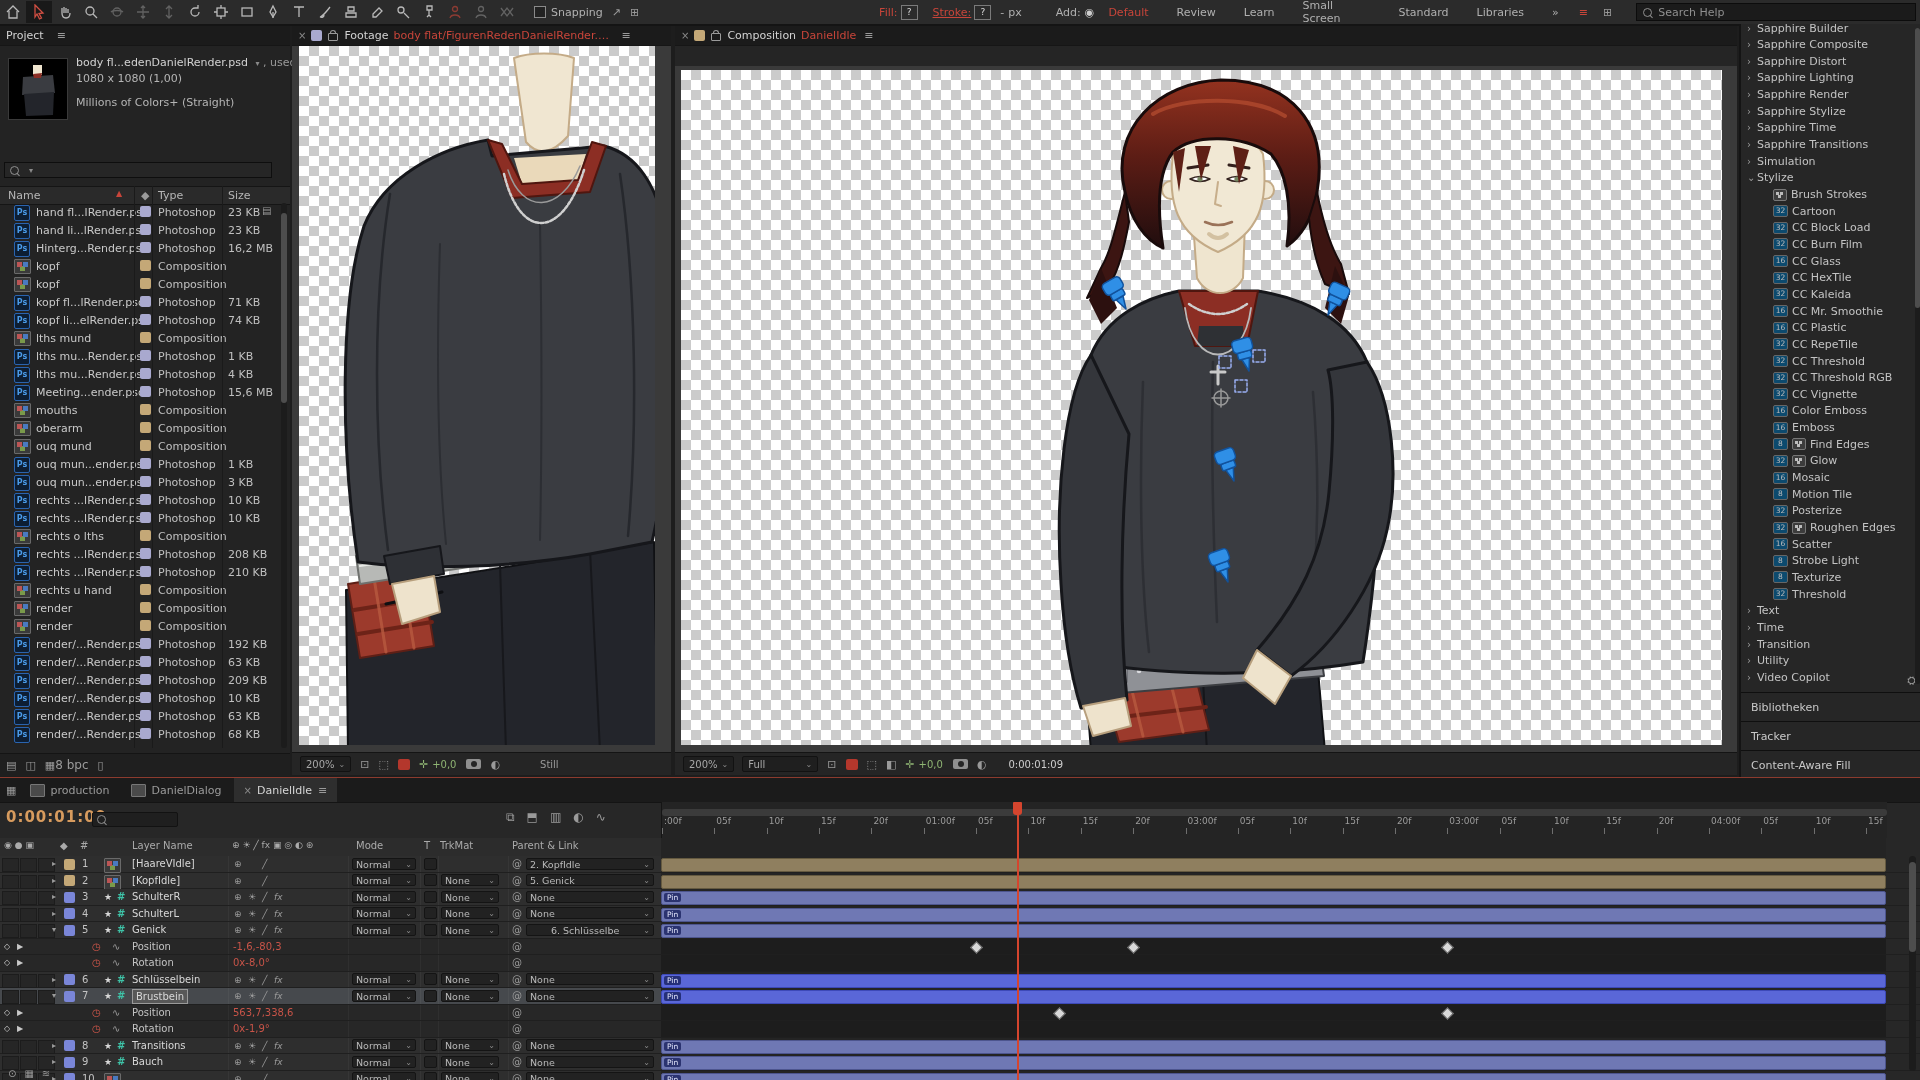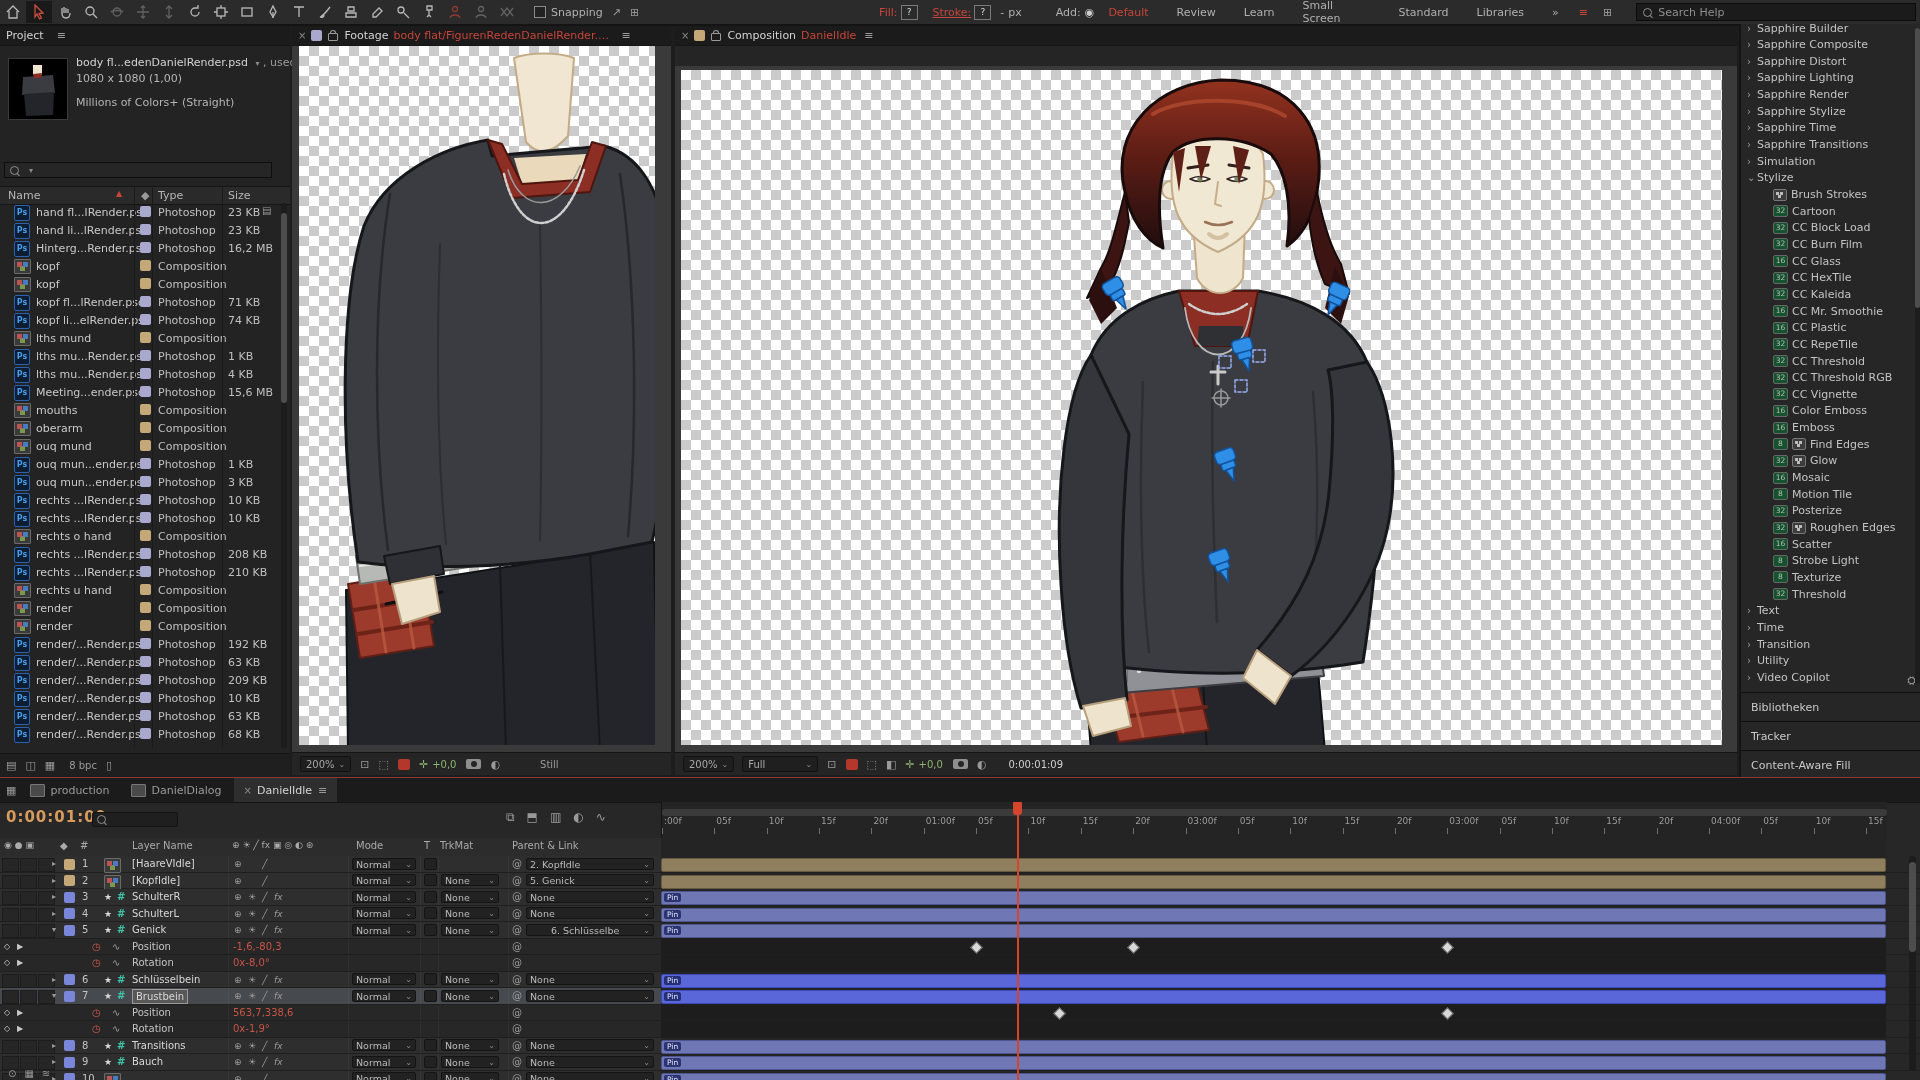--- a/index.html
+++ b/index.html
@@ -48,21 +48,21 @@
   .prj-type{position:absolute;left:158px;color:#c0c0c0;}
   .prj-size{position:absolute;left:228px;color:#c0c0c0;}
   .ps-ico{position:absolute;left:14px;top:2px;width:14px;height:14px;background:#0d1e33;border:1px solid #2a64b0;color:#4a9be8;font-size:8px;font-weight:bold;text-align:center;line-height:13px;border-radius:2px;}
   .film-ico{position:absolute;left:14px;top:2px;width:15px;height:13px;background:#3a3a3a;border:1px solid #6a6a6a;border-radius:1px;}
   .film-ico::after{content:"";position:absolute;left:2px;top:2px;width:5px;height:5px;background:#b55;box-shadow:6px 0 0 #4a7ac0, 3px 4px 0 #7a9a4a;}
   .colhead{position:absolute;background:#2a2a2a;border-top:1px solid #151515;border-bottom:1px solid #151515;color:#b5b5b5;}
   .vline{position:absolute;width:1px;background:#1a1a1a;}
   
   .fx-row{position:absolute;left:0;right:0;height:16px;display:flex;align-items:center;white-space:nowrap;color:#c3c3c3;}
   .fx-chev{color:#9a9a9a;width:10px;margin-left:6px;font-size:10px;}
-  .bits{display:inline-block;min-width:13px;height:10px;border:1px solid #666;background:#14532d;color:#bbb;font-size:7.5px;line-height:10px;text-align:center;border-radius:2px;margin-right:4px;}
+  .bits{display:inline-block;min-width:13px;height:10px;border:1px solid #666;background:#0c4a6e;color:#bbb;font-size:7.5px;line-height:10px;text-align:center;border-radius:2px;margin-right:4px;}
   .plug{display:inline-block;width:12px;height:10px;border:1px solid #777;background:#3c3c3c;border-radius:2px;margin-right:4px;position:relative;}
   .plug::after{content:"";position:absolute;left:2px;top:2px;width:3px;height:3px;background:#bbb;box-shadow:4px 0 0 #bbb,2px 3px 0 #bbb;}
   .fx-sect{position:absolute;left:0;right:0;border-top:1px solid #0f0f0f;color:#c9c9c9;padding:8px 0 0 10px;box-sizing:border-box;height:29px;}
   
   #timeline{position:absolute;left:0;top:777px;width:1920px;height:303px;background:#272727;border-top:1px solid #8c3b2e;}
   .tl-tabs{position:absolute;left:0;top:0;right:0;height:24px;background:#1b1b1b;display:flex;align-items:center;border-bottom:1px solid #141414;}
   .tl-tab{height:24px;display:flex;align-items:center;padding:0 10px;color:#9a9a9a;margin-right:2px;}
   .tl-tab.active{background:#2e2e2e;color:#d5d5d5;}
   .tl-filmico{display:inline-block;width:13px;height:11px;background:#4a4a4a;border:1px solid #777;margin-right:5px;border-radius:1px;}
   .timecode{position:absolute;left:6px;top:30px;color:#d79b5e;font-size:15px;letter-spacing:1px;font-weight:bold;}
@@ -397,21 +397,21 @@
         </div>
         <div class="prj-row" style="top: 306px;">
           <div class="ps-ico">Ps</div>
           <span class="prj-name">rechts ...lRender.psd</span>
           <span class="prj-chip" style="background: rgb(169, 169, 207);"></span>
           <span class="prj-type">Photoshop</span>
           <span class="prj-size">10 KB</span>
         </div>
         <div class="prj-row" style="top: 324px;">
           <div class="film-ico"></div>
-          <span class="prj-name">rechts o hand</span>
+          <span class="prj-name">rechts o lths</span>
           <span class="prj-chip" style="background: rgb(196, 168, 119);"></span>
           <span class="prj-type">Composition</span>
           <span class="prj-size"></span>
         </div>
         <div class="prj-row" style="top: 342px;">
           <div class="ps-ico">Ps</div>
           <span class="prj-name">rechts ...lRender.psd</span>
           <span class="prj-chip" style="background: rgb(169, 169, 207);"></span>
           <span class="prj-type">Photoshop</span>
           <span class="prj-size">208 KB</span>
@@ -490,21 +490,21 @@
     <div class="vline" style="left:134px;top:160px;height:562px;"></div>
     <div class="vline" style="left:152px;top:160px;height:562px;"></div>
     <div class="vline" style="left:222px;top:160px;height:562px;"></div>
     <div class="scroll" style="left:281px;top:177px;width:6px;height:545px;">
       <div class="thumb" style="left:0;top:10px;width:6px;height:190px;"></div>
     </div>
     <div class="abs" style="left:0;top:727px;width:290px;height:22px;background:#1f1f1f;border-top:1px solid #141414;display:flex;align-items:center;color:#9a9a9a;">
       <span class="vb-ico" style="margin-left:6px;">▤</span>
       <span class="vb-ico">◫</span>
       <span class="vb-ico">▦</span>
-      <span style="margin-left:14px;font-size:10px;">8 bpc</span>
+      <span style="font-size:12px;">8 bpc</span>
       <span class="vb-ico">▯</span>
     </div>
   </div>
 
   <div class="panel" id="footagePanel" style="left:292px;top:26px;width:379px;height:749px;">
     <div class="tabstrip">
       <span class="tabx">×</span>
       <span class="chip" style="background:#a9a9cf;"></span>
       <span class="mini-lock"></span>
       <span class="tab-title">Footage</span>

